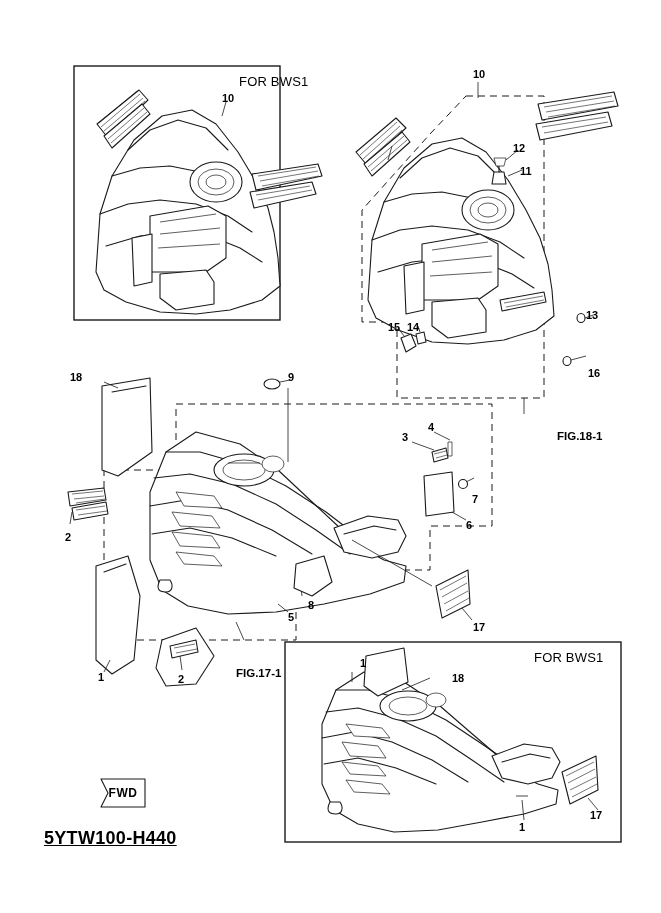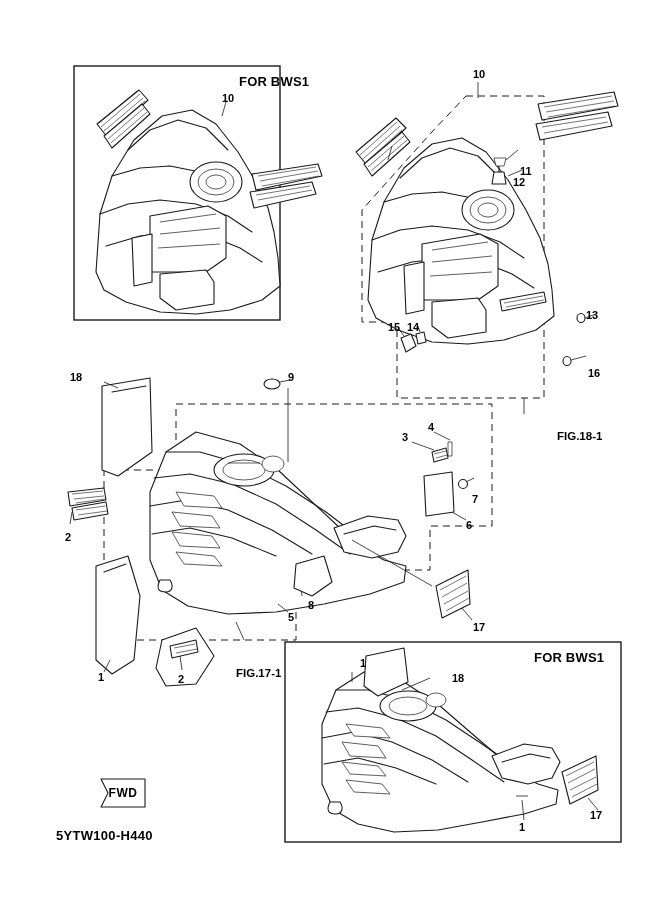--- a/index.html
+++ b/index.html
@@ -33,21 +33,21 @@
     font-size: 11px;
     font-weight: bold;
     color: #000;
     white-space: nowrap;
     line-height: 1;
     text-align: center;
   }
   .boxlabel {
     position: absolute;
     font-size: 13px;
-    font-weight: bold;
+    font-weight: normal;
     letter-spacing: 0.2px;
     white-space: nowrap;
   }
   .figlabel {
     position: absolute;
     font-size: 11.5px;
     font-weight: bold;
     white-space: nowrap;
   }
   .fwd-box {
@@ -64,25 +64,26 @@
     height: 30px;
     display: flex;
     align-items: center;
     justify-content: center;
     font-size: 12px;
     font-weight: bold;
     letter-spacing: 0.5px;
   }
   .code {
     position: absolute;
-    left: 56px;
+    left: 44px;
     top: 828px;
-    font-size: 13px;
+    font-size: 18px;
     font-weight: bold;
     letter-spacing: 0.3px;
+    text-decoration: underline;
   }
 </style>
 </head>
 <body>
 
 <div id="stage">
 
   <svg class="layer" viewBox="0 0 661 913">
     <defs>
       <style>
@@ -359,21 +360,21 @@
   <div class="boxlabel" style="left:239px; top:74px;">FOR BWS1</div>
 
   <div class="boxlabel" style="left:534px; top:650px;">FOR BWS1</div>
 
   <div class="figlabel" style="left:513px; top:430px;padding-left:44px;">FIG.18-1</div>
 
   <div class="figlabel" style="left:236px; top:667px;">FIG.17-1</div>
 
   <div class="lbl" style="left:222px; top:93px;">10</div>
   <div class="lbl" style="left:473px; top:69px;">10</div>
-  <div class="lbl" style="left:513px; top:143px;margin-top:34px;">12</div>
+  <div class="lbl" style="left:513px; top:143px;">12</div>
   <div class="lbl" style="left:520px; top:166px;">11</div>
   <div class="lbl" style="left:586px; top:310px;">13</div>
   <div class="lbl" style="left:588px; top:352px;margin-top:16px;">16</div>
   <div class="lbl" style="left:388px; top:322px;">15</div>
   <div class="lbl" style="left:407px; top:322px;">14</div>
 
   <div class="lbl" style="left:70px;  top:372px;">18</div>
   <div class="lbl" style="left:288px; top:372px;">9</div>
   <div class="lbl" style="left:402px; top:432px;">3</div>
   <div class="lbl" style="left:428px; top:422px;">4</div>

